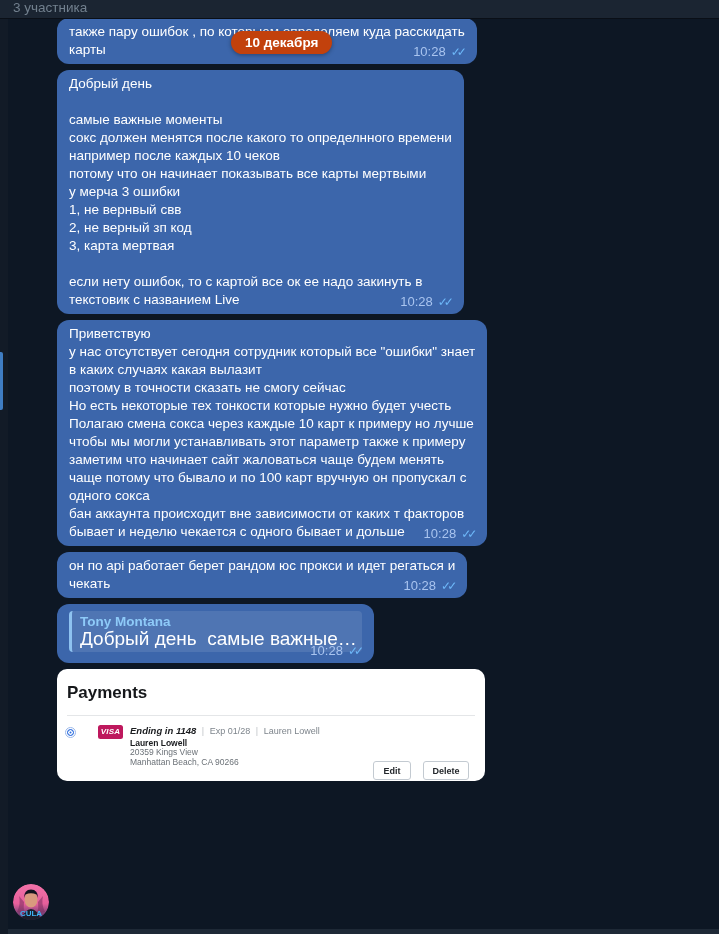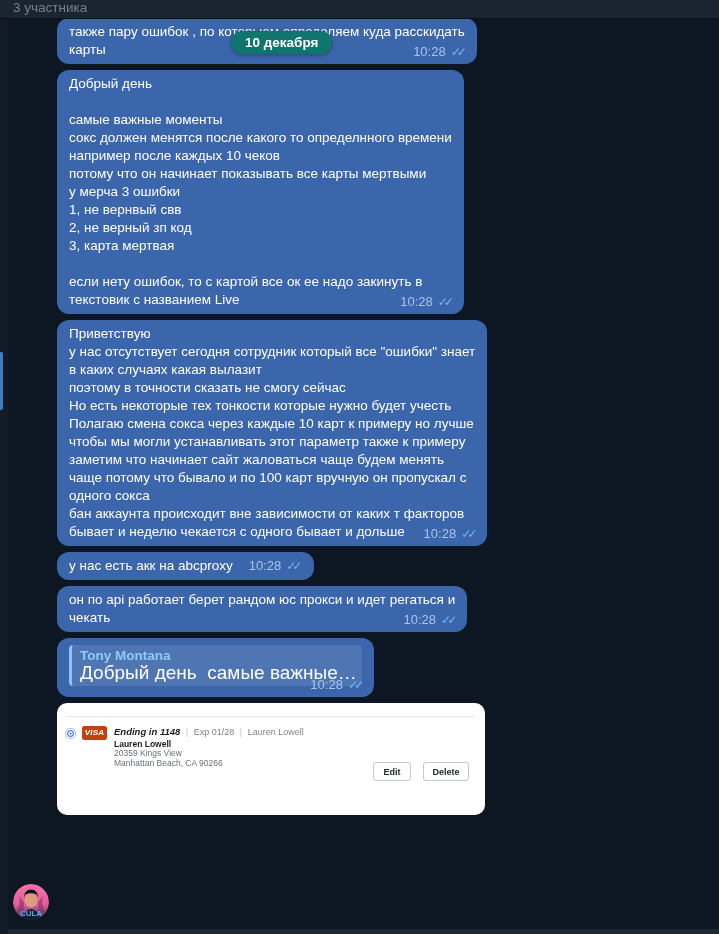--- a/index.html
+++ b/index.html
@@ -33,41 +33,41 @@
   .quote{
     margin:2px 0 6px 0;padding:2px 0 4px 8px;
     border-left:3px solid #8ec2f0;background:rgba(255,255,255,0.10);
     border-radius:4px;max-width:290px;overflow:hidden;
   }
   .quote-name{color:#8ecaf8;font-weight:bold;font-size:13.5px;line-height:17px;white-space:nowrap;}
   .quote-preview{color:#ffffff;font-size:19px;line-height:18px;white-space:pre;overflow:hidden;text-overflow:ellipsis;max-width:282px;}
   
   .date-pill{
     position:absolute;left:231px;top:31px;z-index:20;
-    background:#0f766e;color:#fff;font-weight:bold;font-size:13.5px;
+    background:#c2410c;color:#fff;font-weight:bold;font-size:13.5px;
     padding:4px 14px;border-radius:13px;box-shadow:0 1px 4px rgba(0,0,0,0.35);
   }
   
   .bubble.photo{background:transparent;padding:0;border-radius:10px;margin-top:0;}
   .payments-card{
     position:relative;width:428px;height:112px;background:#ffffff;border-radius:10px;
     overflow:hidden;color:#15171a;
   }
   .pay-title{margin:15px 0 0 10px;font-size:17px;font-weight:bold;color:#15171a;}
   .pay-divider{margin:13px 10px 0 10px;border-top:1px solid #e4e6e8;}
   .pay-row{position:relative;margin-top:9px;padding:0 10px;display:flex;align-items:flex-start;}
   .radio{
     width:5px;height:5px;border-radius:50%;background:#2f6fe0;
     border:1px solid #2f6fe0;box-shadow:0 0 0 1.5px #ffffff inset;
     outline:1px solid #9db9ea;outline-offset:1px;
     margin-top:4px;flex:0 0 auto;
   }
   .visa{
-    flex:0 0 auto;width:25px;height:14px;margin:0 7px 0 8px;border-radius:2.5px;
-    background:#c2410c;color:#fff;font-size:8px;font-weight:bold;font-style:italic;
+    flex:0 0 auto;width:25px;height:14px;margin:0 7px 0 24px;border-radius:2.5px;
+    background:#be185d;color:#fff;font-size:8px;font-weight:bold;font-style:italic;
     display:flex;align-items:center;justify-content:center;letter-spacing:.2px;
   }
   .pay-info{flex:1 1 auto;min-width:0;}
   .pay-line1{font-size:9px;color:#1a1c1f;line-height:11px;}
   .pay-line1 b{font-size:9.5px;font-style:italic;}
   .pay-line1 .sep{color:#c0c4c8;margin:0 3px;}
   .pay-line1 .gray{color:#7e858c;}
   .pay-name{font-size:8.5px;font-weight:bold;color:#1a1c1f;line-height:10px;margin-top:1px;}
   .pay-addr{font-size:8.5px;color:#6b7177;line-height:9.5px;}
   .pay-btn{
@@ -115,29 +115,29 @@
 в каких случаях какая вылазит
 поэтому в точности сказать не смогу сейчас
 Но есть некоторые тех тонкости которые нужно будет учесть
 Полагаю смена сокса через каждые 10 карт к примеру но лучше
 чтобы мы могли устанавливать этот параметр также к примеру
 заметим что начинает сайт жаловаться чаще будем менять
 чаще потому что бывало и по 100 карт вручную он пропускал с
 одного сокса
 бан аккаунта происходит вне зависимости от каких т факторов
 бывает и неделю чекается с одного бывает и дольше</span><span class="meta"><span class="time">10:28</span><span class="ticks">✓✓</span></span></div>
-      <div class="bubble inline-meta"><span class="text">у нас есть акк на abcproxy</span><span class="meta"><span class="time">10:28</span><span class="ticks">✓✓</span></span></div>
       <div class="bubble"><span class="text">он по api работает берет рандом юс прокси и идет регаться и
 чекать</span><span class="meta"><span class="time">10:28</span><span class="ticks">✓✓</span></span></div>
       <div class="bubble"><div class="quote">
           <div class="quote-name">Tony Montana</div>
           <div class="quote-preview">Добрый день  самые важные моменты сок…</div>
         </div><span class="meta"><span class="time">10:28</span><span class="ticks">✓✓</span></span></div>
       <div class="bubble photo">
   <div class="payments-card">
+    <div class="pay-title">Payments</div>
     <div class="pay-divider"></div>
     <div class="pay-row">
       <span class="radio"></span>
       <span class="visa">VISA</span>
       <div class="pay-info">
         <div class="pay-line1">
           <b>Ending in 1148</b>
           <span class="sep">|</span>
           <span class="gray">Exp 01/28</span>
           <span class="sep">|</span>

